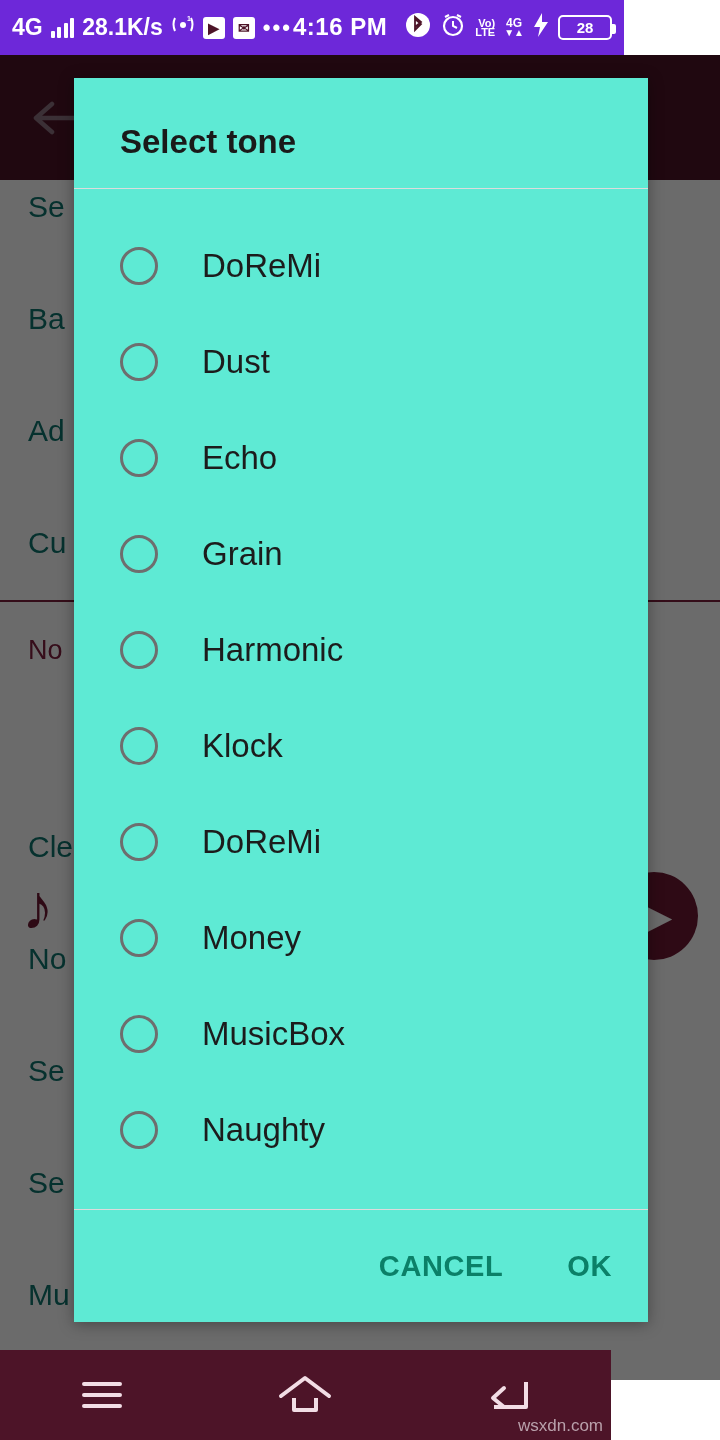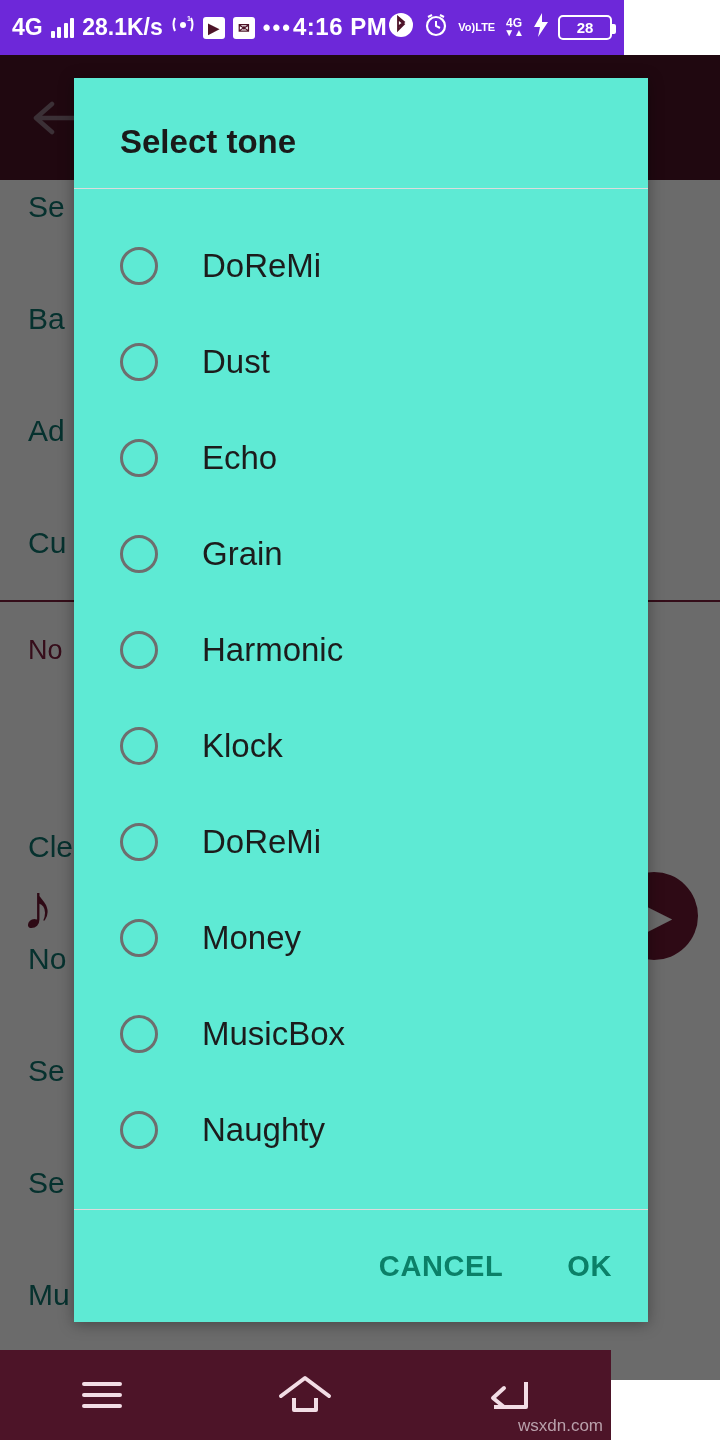--- a/index.html
+++ b/index.html
@@ -27,21 +27,21 @@
   .bars i { display:block; width:4px; background:#fff; border-radius:1px; }
   .bars i:nth-child(1){height:7px;} .bars i:nth-child(2){height:11px;}
   .bars i:nth-child(3){height:15px;} .bars i:nth-child(4){height:20px;}
 
   .glyph-box {
     display:inline-flex; align-items:center; justify-content:center;
     background:#fff; color:#4d1428; border-radius:3px;
     width:22px; height:22px; font-size:14px; font-weight:bold;
   }
   .dots { letter-spacing:2px; font-size:22px; line-height:10px; }
-  .volte { display:flex; flex-direction:row; align-items:flex-start; line-height:9px; font-size:11px; font-weight:bold; }
+  .volte { display:flex; flex-direction:column; align-items:flex-end; line-height:9px; font-size:11px; font-weight:bold; }
   .fourg-data { display:flex; flex-direction:column; align-items:center; line-height:10px; font-size:12px; font-weight:bold; }
   .battery {
     display:inline-flex; align-items:center; justify-content:center;
     border:2.5px solid #fff; border-radius:5px; width:54px; height:25px;
     font-size:15px; font-weight:bold; position:relative;
   }
   .battery::after{ content:""; position:absolute; right:-6px; top:7px; width:4px; height:10px; background:#fff; border-radius:0 2px 2px 0; }
 
   .appbar {
     position:absolute; top:55px; left:0; width:720px; height:125px;

